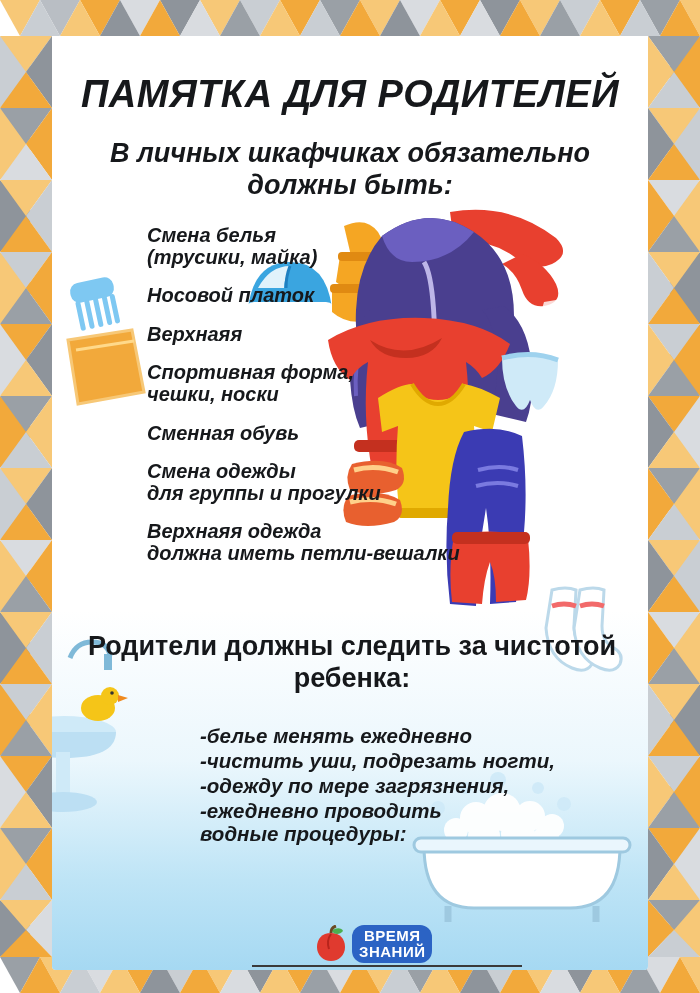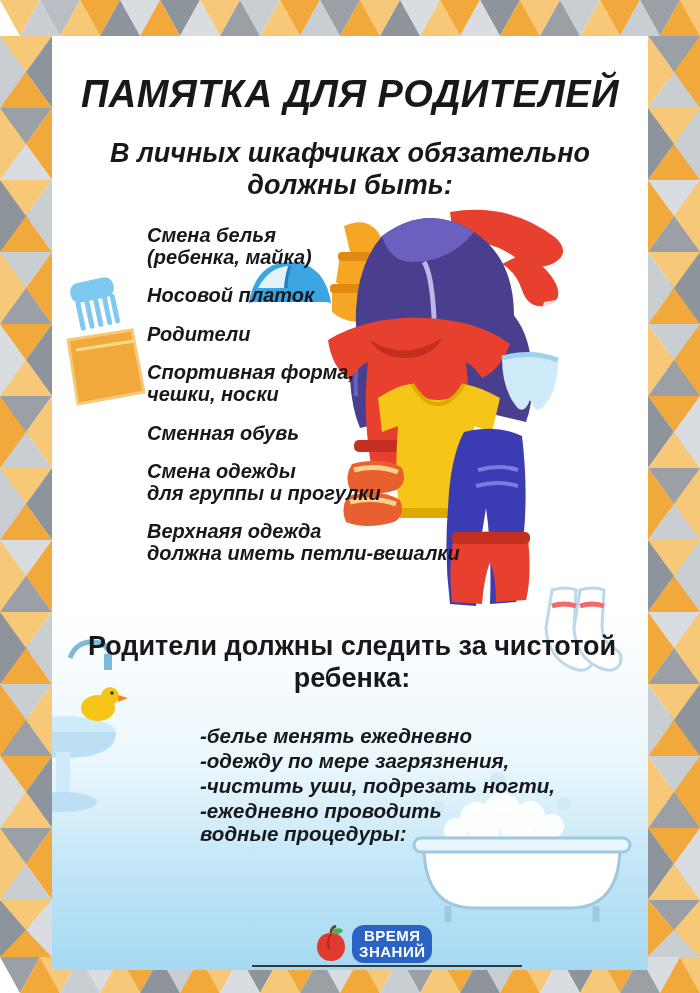--- a/index.html
+++ b/index.html
@@ -517,38 +517,38 @@
         <path d="M396 866 l0 16" stroke="#9ec9e0" stroke-width="7"></path>
         <path d="M544 866 l0 16" stroke="#9ec9e0" stroke-width="7"></path>
       </g>
     </svg>
 
     <div class="title">ПАМЯТКА ДЛЯ РОДИТЕЛЕЙ</div>
     <div class="subtitle">В личных шкафчиках обязательно должны быть:</div>
 
     <div class="checklist">
       <div class="check-item">Смена белья
-(ребенка, майка)</div>
+(трусики, майка)</div>
       <div class="check-item">Носовой платок</div>
-      <div class="check-item">Родители</div>
+      <div class="check-item">Верхнаяя</div>
       <div class="check-item">Спортивная форма,
 чешки, носки</div>
       <div class="check-item">Сменная обувь</div>
       <div class="check-item">Смена одежды
 для группы и прогулки</div>
       <div class="check-item">Верхнаяя одежда
 должна иметь петли-вешалки</div>
     </div>
 
     <div class="section2-heading">Родители должны следить за чистотой ребенка:</div>
 
     <div class="rules">
       <div class="rule-item">-белье менять ежедневно</div>
+      <div class="rule-item">-чистить уши, подрезать ногти,</div>
       <div class="rule-item">-одежду по мере загрязнения,</div>
-      <div class="rule-item">-чистить уши, подрезать ногти,</div>
       <div class="rule-item">-ежедневно проводить
 водные процедуры:</div>
     </div>
 
     <div class="logo-underline"></div>
 
     <div class="logo">
       <div class="logo-apple">
         <svg width="34" height="38" viewBox="0 0 34 38" xmlns="http://www.w3.org/2000/svg">
           <path d="M17 8 C8 8 3 14 3 22 C3 30 9 36 17 36 C25 36 31 30 31 22 C31 14 26 8 17 8 Z" fill="#e03a2f"></path>

